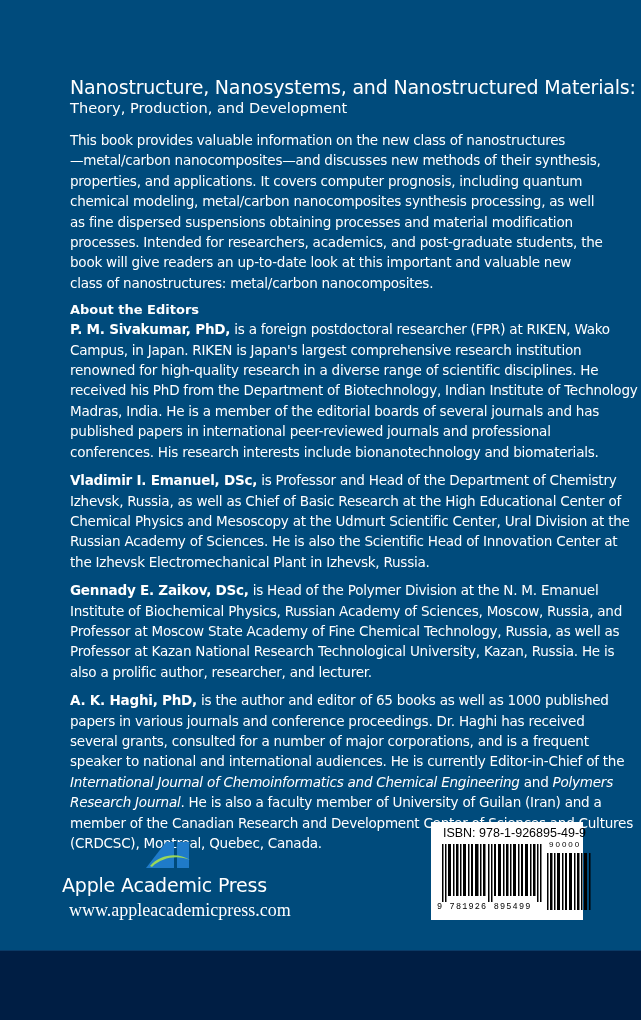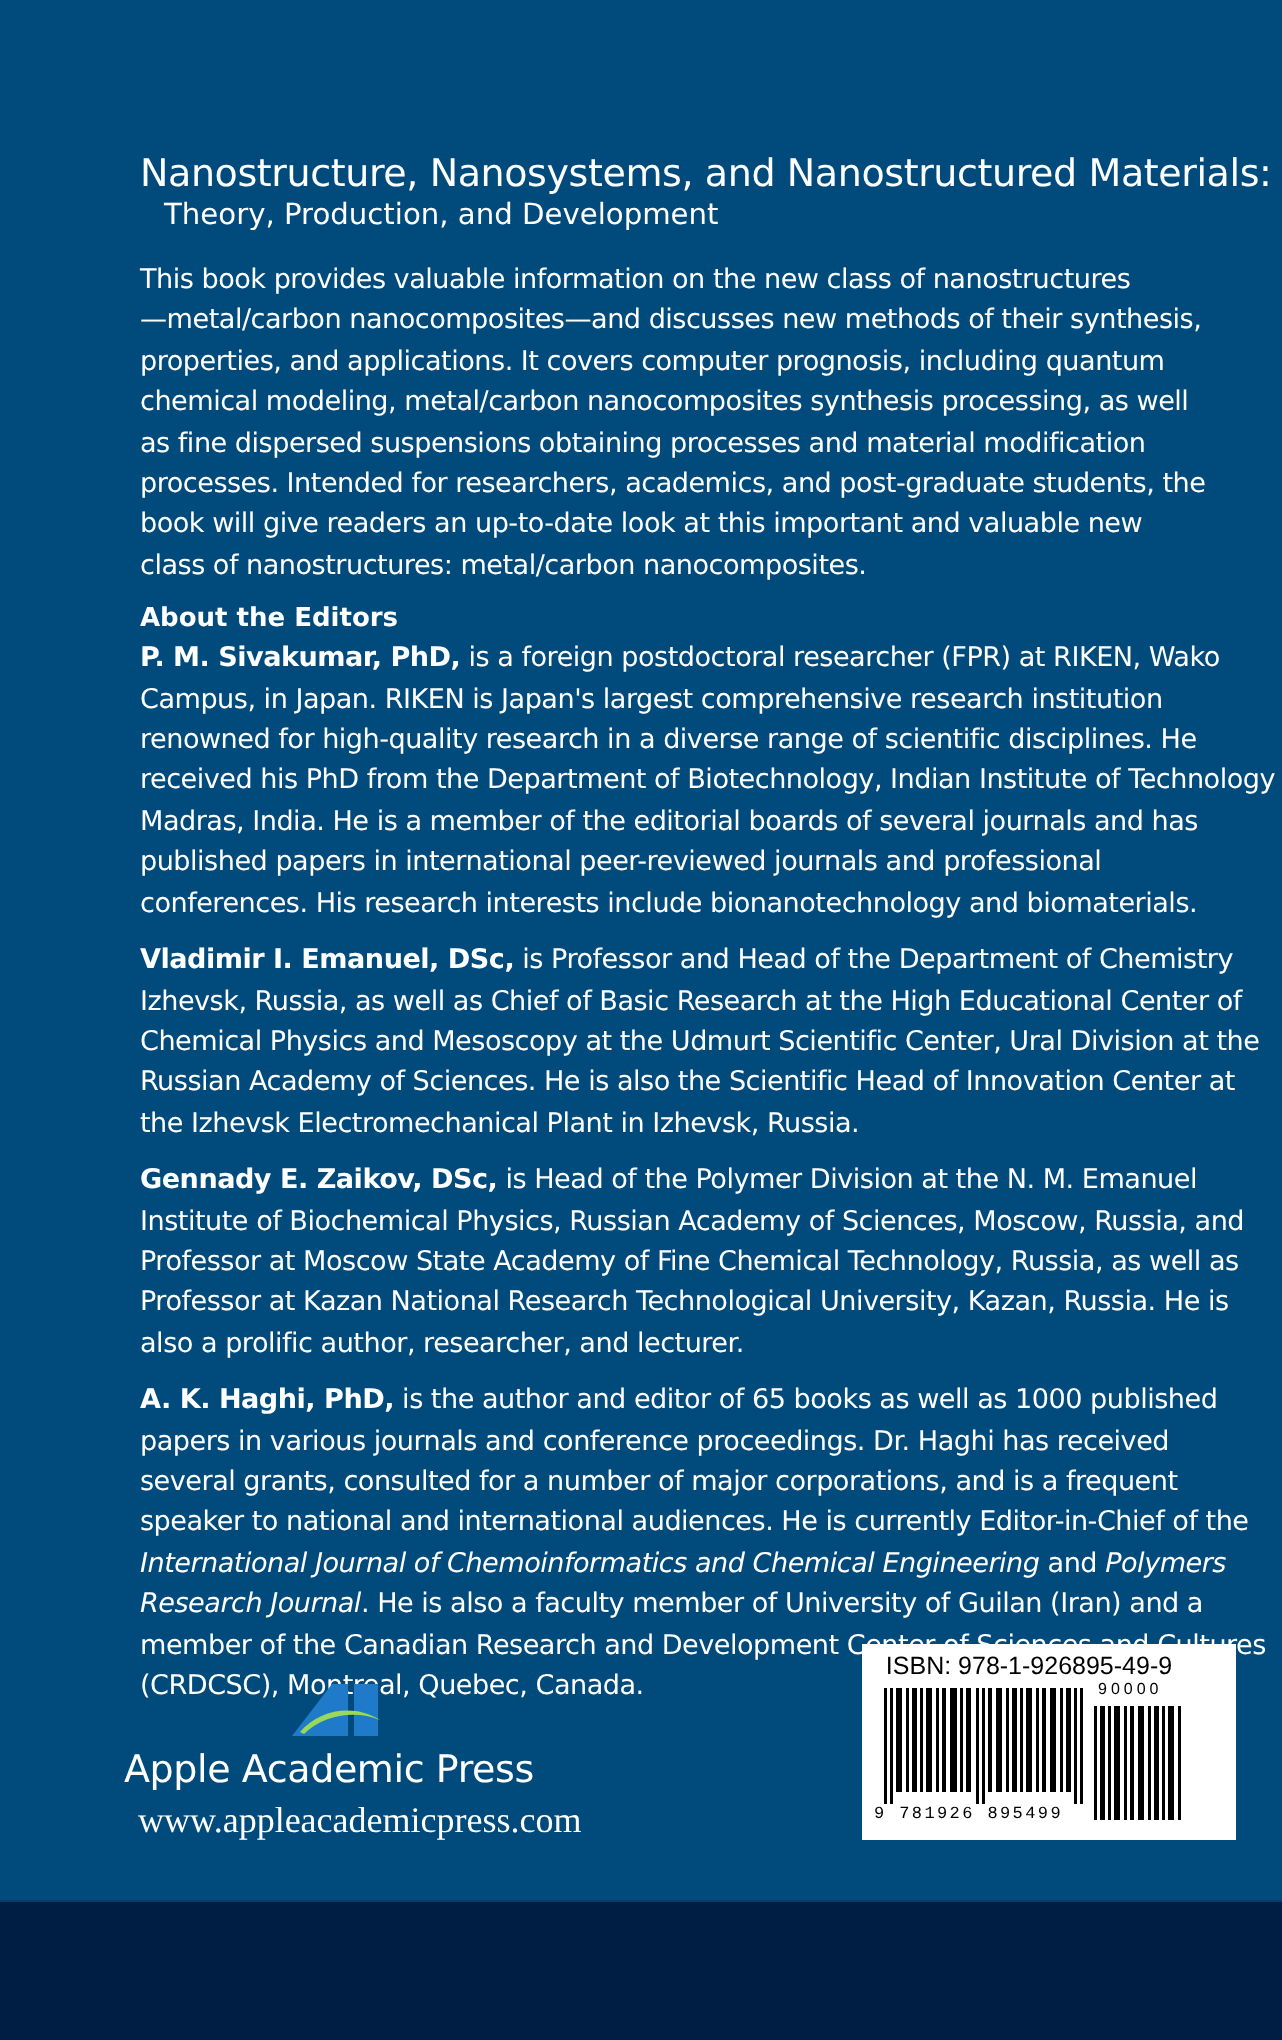--- a/index.html
+++ b/index.html
@@ -7,30 +7,30 @@
     width: 641px; height: 1020px; overflow: hidden;
     background: #004b7c;
     font-family: "DejaVu Sans", sans-serif;
     color: #ffffff;
     position: relative;
   }
   .cover { position: absolute; left: 0; top: 0; width: 641px; height: 950px; background: #004b7c; }
   .bottom-band { position: absolute; left: 0; top: 950px; width: 641px; height: 70px; background: #001e44; border-top: 1px solid #0a3a66; }
   .content { position: absolute; left: 70px; top: 76px; width: 560px; }
   .title { font-size: 19px; line-height: 22px; letter-spacing: -0.2px; margin: 0; font-weight: normal; white-space: nowrap; }
-  .subtitle { font-size: 14.6px; line-height: 20px; margin: 0 0 12px 12px; font-weight: normal; white-space: nowrap; }
+  .subtitle { font-size: 14.6px; line-height: 20px; margin: 0 0 12px 0; font-weight: normal; white-space: nowrap; }
   .para { font-size: 13.55px; line-height: 20.4px; margin: 0 0 8px 0; letter-spacing: -0.25px; }
   .para .line { display: block; white-space: nowrap; }
   .section-head { font-size: 13px; font-weight: bold; line-height: 18px; margin: 0 0 0 0; }
   .name { font-weight: bold; }
   .logo-wrap { position: absolute; left: 62px; top: 838px; width: 230px; height: 90px; }
   .logo-mark { position: absolute; left: 82px; top: 2px; width: 48px; height: 28px; }
   .logo-name { position: absolute; left: 0; top: 36px; font-size: 19px; white-space: nowrap; letter-spacing: -0.2px; }
   .logo-url { position: absolute; left: 7px; top: 62px; font-family: Liberation Serif, serif; font-size: 18px; white-space: nowrap; }
-  .barcode-box { position: absolute; left: 431px; top: 822px; width: 187px; height: 98px; background: #ffffff; color: #000; }
+  .barcode-box { position: absolute; left: 431px; top: 822px; width: 152px; height: 98px; background: #ffffff; color: #000; }
   .isbn { position: absolute; left: 0; top: 4px; width: 167px; text-align: center; font-family: "Liberation Sans", sans-serif; font-size: 12.5px; }
   .bars-main { position: absolute; left: 11px; top: 22px; width: 100px; height: 58px; }
   .bars-add { position: absolute; left: 116px; top: 31px; width: 44px; height: 57px; }
   .addon-digits { position: absolute; left: 118px; top: 18px; font-family: Liberation Sans, sans-serif; font-size: 8px; letter-spacing: 2px; }
   .main-digits { position: absolute; left: 6px; top: 80px; font-family: Liberation Mono, monospace; font-size: 8.5px; letter-spacing: 1.2px; }
 </style>
 </head>
 <body>
 
 <div class="cover"></div>

